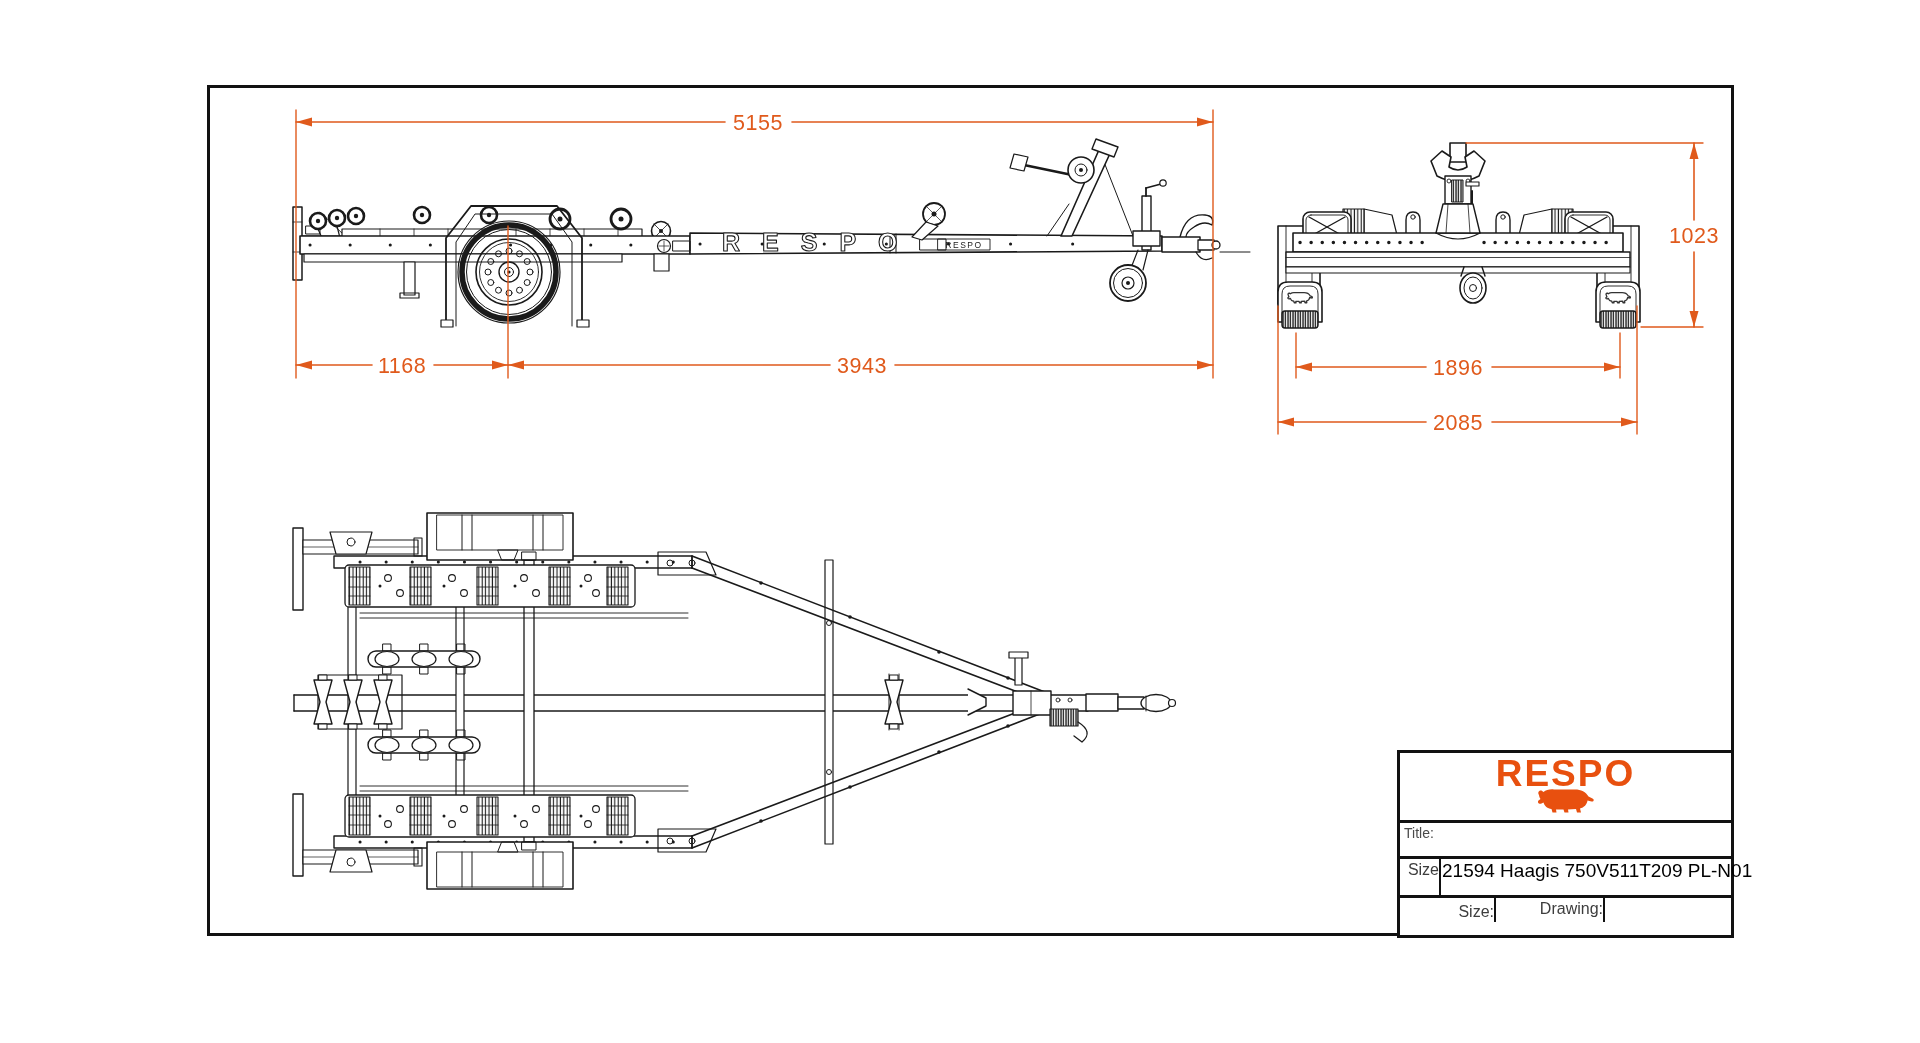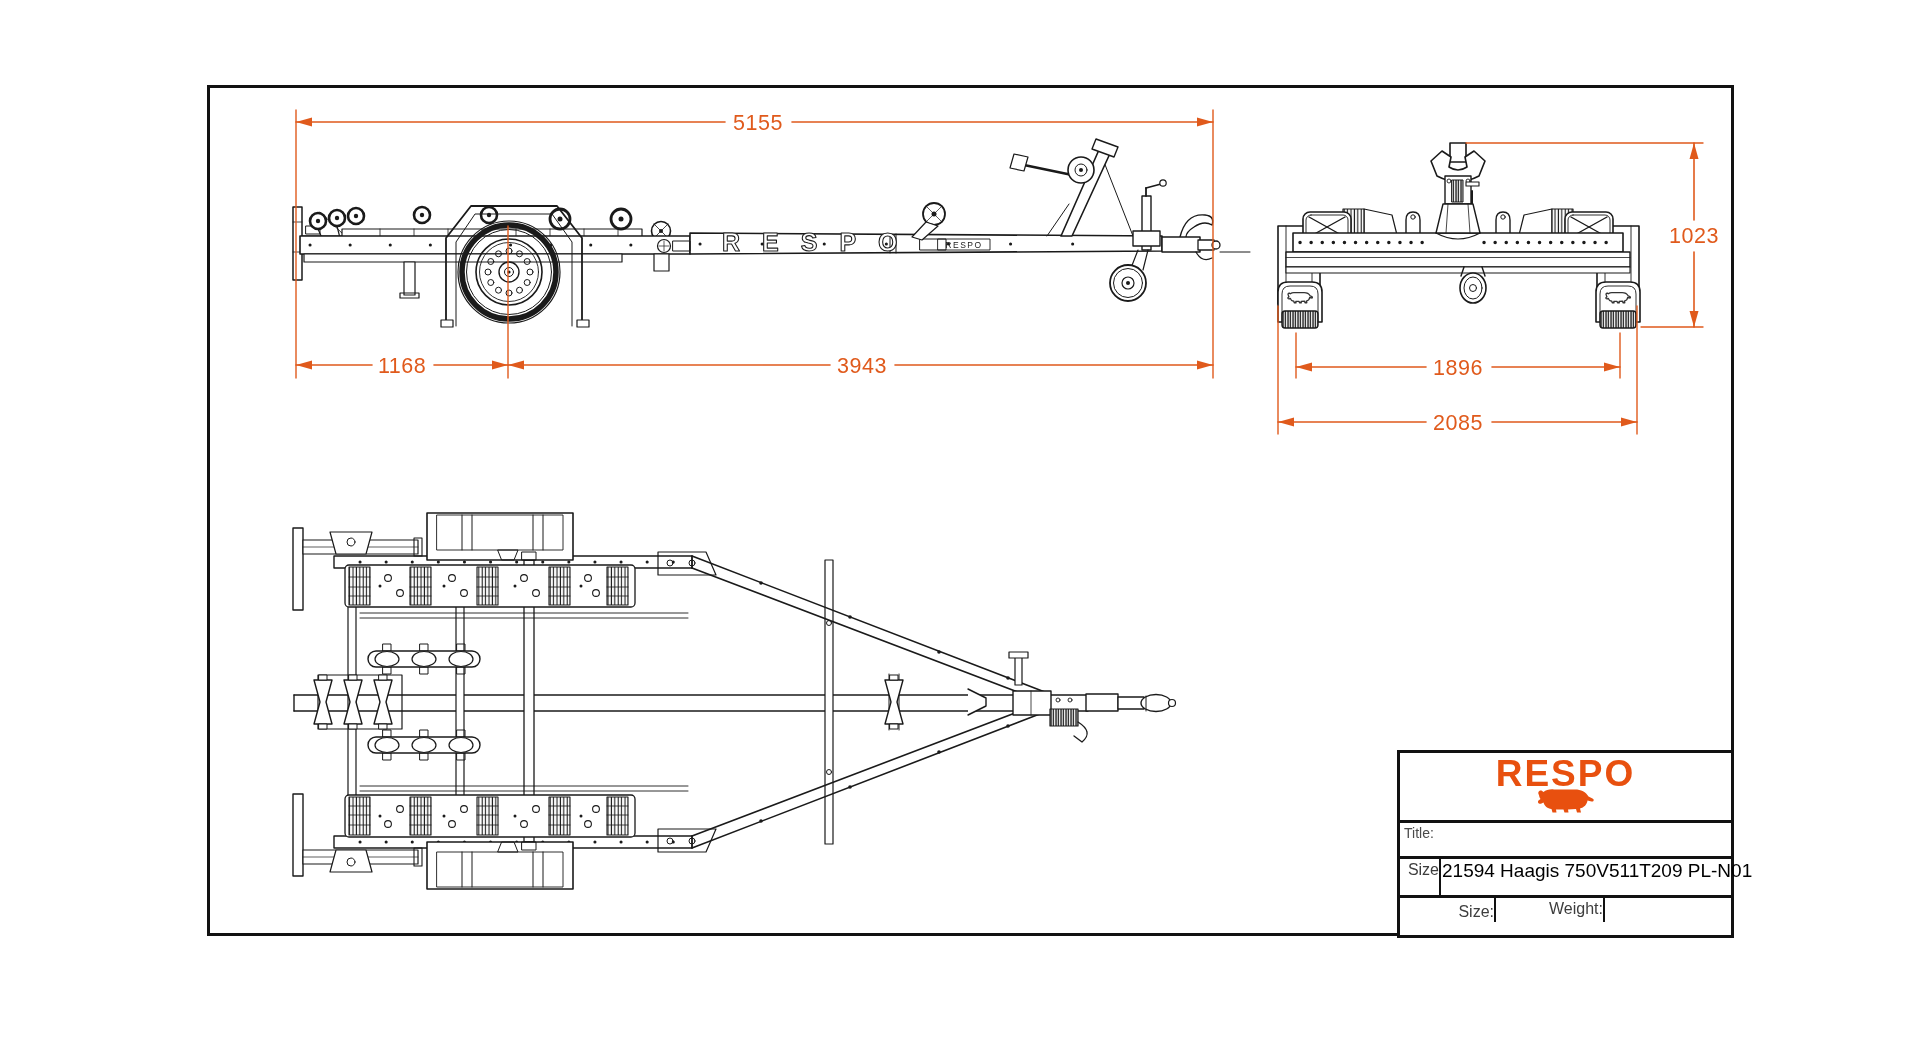--- a/index.html
+++ b/index.html
@@ -501,16 +501,16 @@
   <div class="tb-title-row">
     <span class="tb-small">Title:</span>
     <div class="tb-title">21594 Haagis 750V511T209 PL-N01</div>
   </div>
   <div class="tb-row1">
     <div class="cell c-size">Size</div>
     <div class="cell c-sm"></div>
   </div>
   <div class="tb-row2">
     <div class="cell c-scale">Size:</div>
-    <div class="cell c-weight">Weight:</div>
+    <div class="cell c-weight">Drawing:</div>
     <div class="cell c-rest"></div>
   </div>
 </div>
 
 </body></html>

